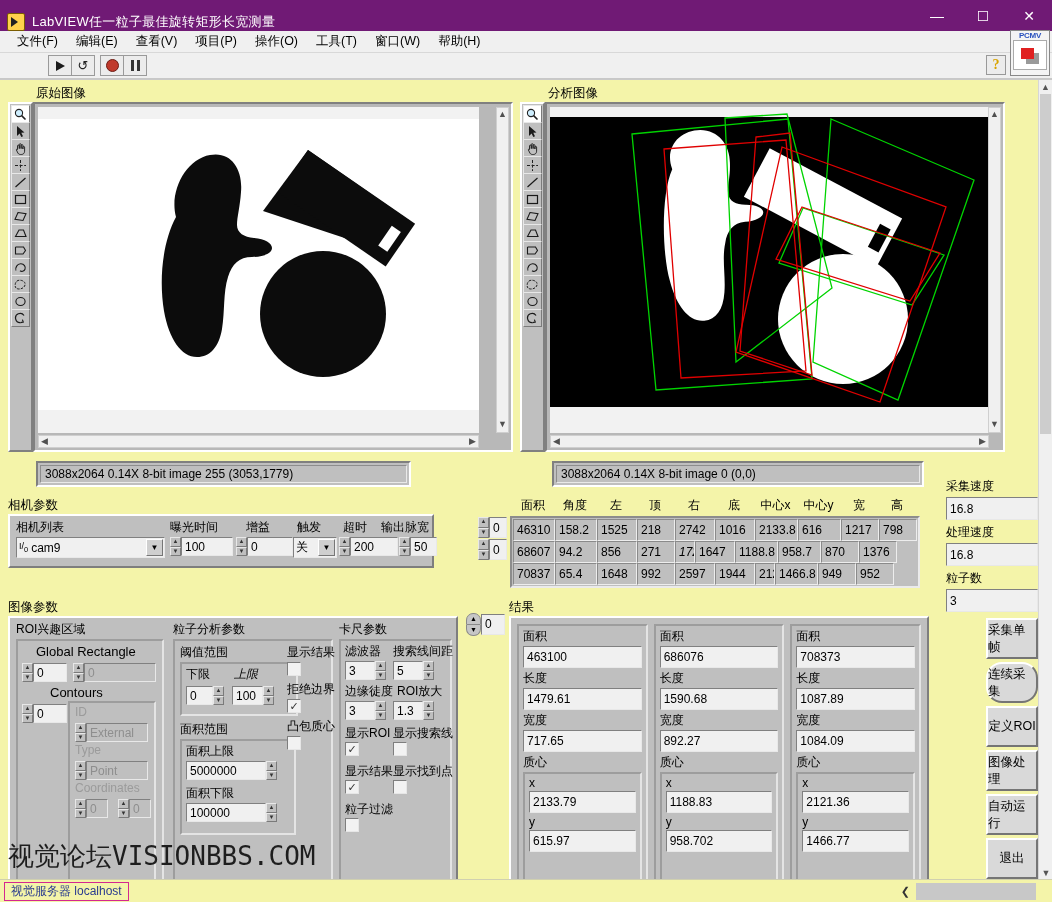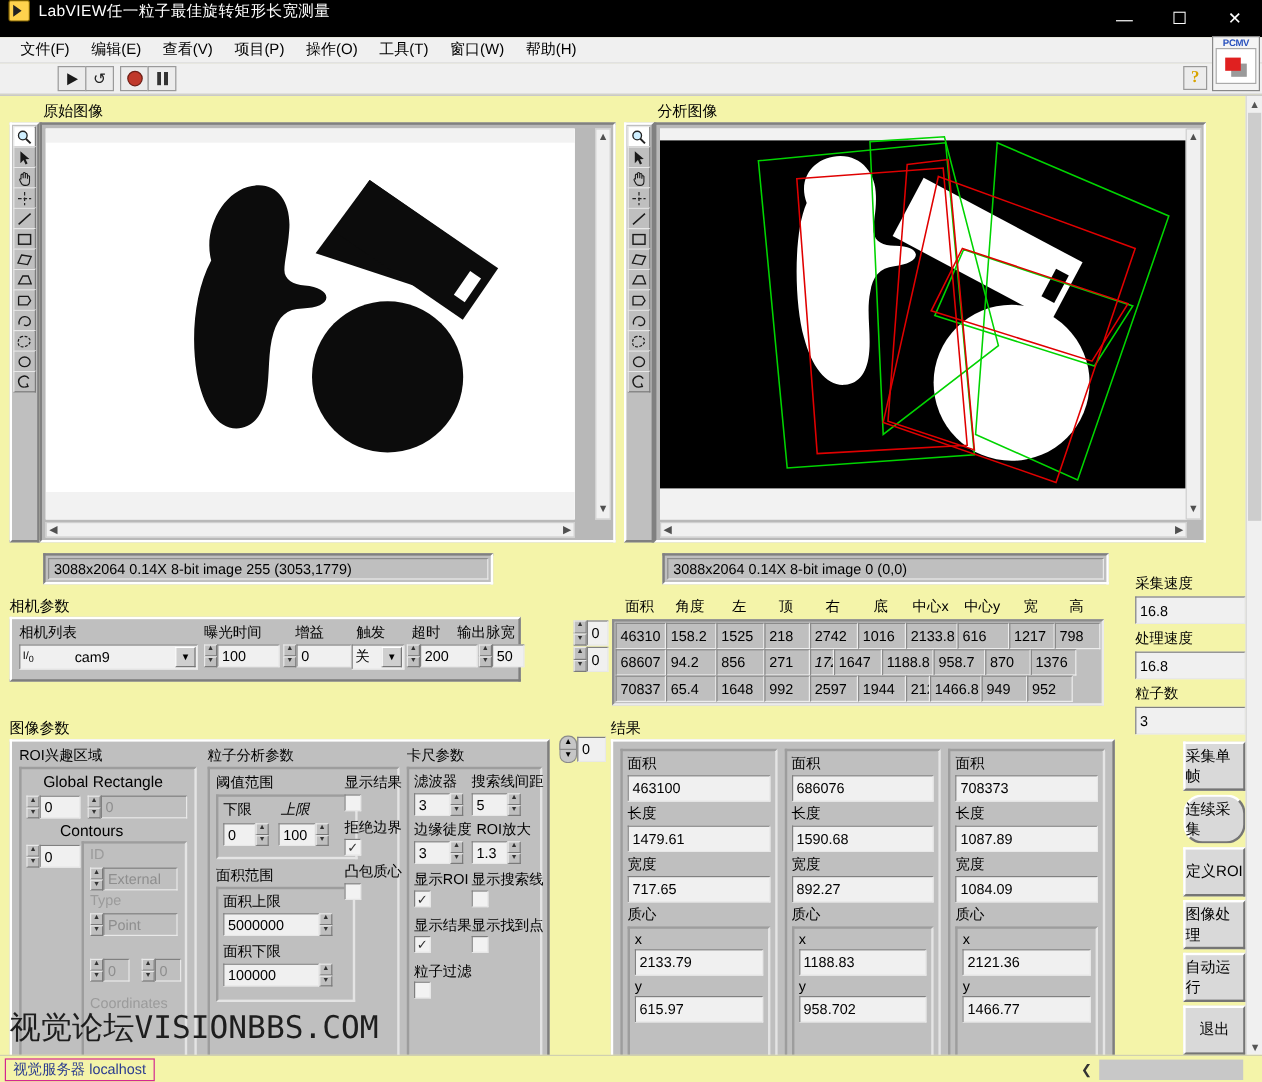--- a/index.html
+++ b/index.html
@@ -5,21 +5,21 @@
   * { box-sizing: border-box; margin:0; padding:0; }
   html,body { width:1052px; height:902px; overflow:hidden; }
   body {
     font-family: "Liberation Sans", "DejaVu Sans", sans-serif;
     font-size: 12px;
     background:#f4f4a9;
     color:#000;
   }
   
   #titlebar{
-    height:31px; background:#000000; display:flex; align-items:flex-start;
+    height:31px; background:#701a75; display:flex; align-items:flex-end;
     color:#fff;
   }
   #title-icon{
     width:18px;height:18px;margin-left:7px;margin-right:7px;
     background:#ffd24d;border:1px solid #7a5c00;position:relative;flex:0 0 auto;
     border-radius:2px;
   }
   #title-icon:after{
     content:"";position:absolute;left:3px;top:3px;width:0;height:0;
     border-left:7px solid #222;border-top:5px solid transparent;border-bottom:5px solid transparent;
@@ -429,21 +429,21 @@
   </div>
 
   <div class="statusbar" style="left:552px;top:381px;width:372px;height:26px;">
     <div>3088x2064 0.14X 8-bit image 0    (0,0)</div>
   </div>
 
   <div class="sec-label" style="position:absolute;left:8px;top:417px;">相机参数</div>
   <div class="gbox" style="left:8px;top:434px;width:426px;height:54px;">
     <div style="position:relative;width:100%;height:100%;">
       <div class="lbl" style="position:absolute;left:6px;top:3px;">相机列表</div>
-      <div class="combo" style="position:absolute;left:6px;top:21px;width:149px;gap:31px;">
+      <div class="combo" style="position:absolute;left:6px;top:21px;width:149px;">
         <span style="font-size:9px;margin:0 3px 0 2px;line-height:9px;">I/<sub>0</sub></span>
         <span>cam9</span>
         <span class="combo-arrow">▼</span>
       </div>
 
       <div class="lbl" style="position:absolute;left:160px;top:3px;">曝光时间</div>
       <div style="position:absolute;left:160px;top:21px;display:flex;">
         <div class="spin">
             <div>▲</div>
             <div>▼</div>
@@ -598,21 +598,21 @@
                 <div class="lv-num dim" style="width:62px;">External</div>
               </div>
               <div class="lbl dim" style="position:absolute;left:5px;top:40px;">Type</div>
               <div style="position:absolute;left:5px;top:58px;display:flex;">
                 <div class="spin">
                     <div>▲</div>
                     <div>▼</div>
                   </div>
                 <div class="lv-num dim" style="width:62px;">Point</div>
               </div>
-              <div class="lbl dim" style="position:absolute;left:5px;top:78px;margin-top:48px;">Coordinates</div>
+              <div class="lbl dim" style="position:absolute;left:5px;top:78px;">Coordinates</div>
               <div style="position:absolute;left:5px;top:96px;display:flex;">
                 <div class="spin">
                     <div>▲</div>
                     <div>▼</div>
                   </div>
                 <div class="lv-num dim" style="width:22px;">0</div>
               </div>
               <div style="position:absolute;left:48px;top:96px;display:flex;">
                 <div class="spin">
                     <div>▲</div>

